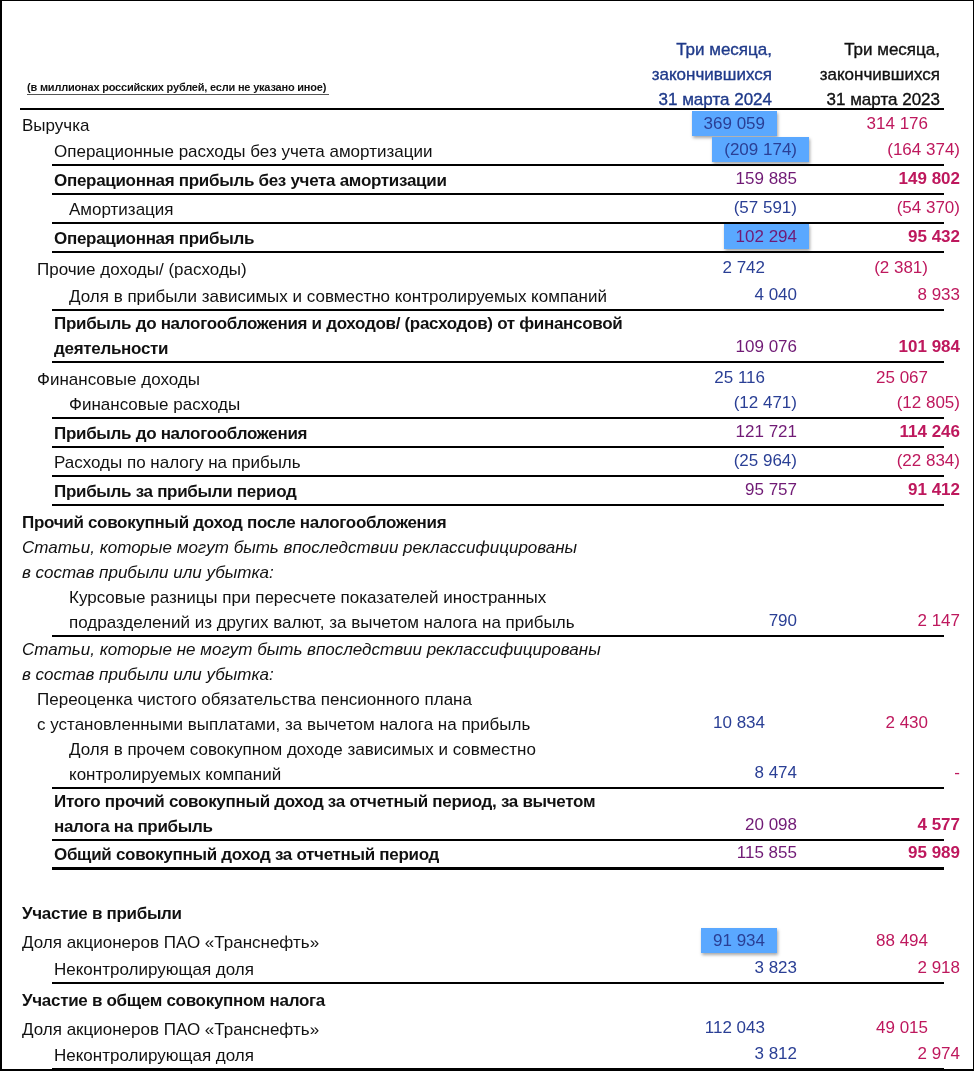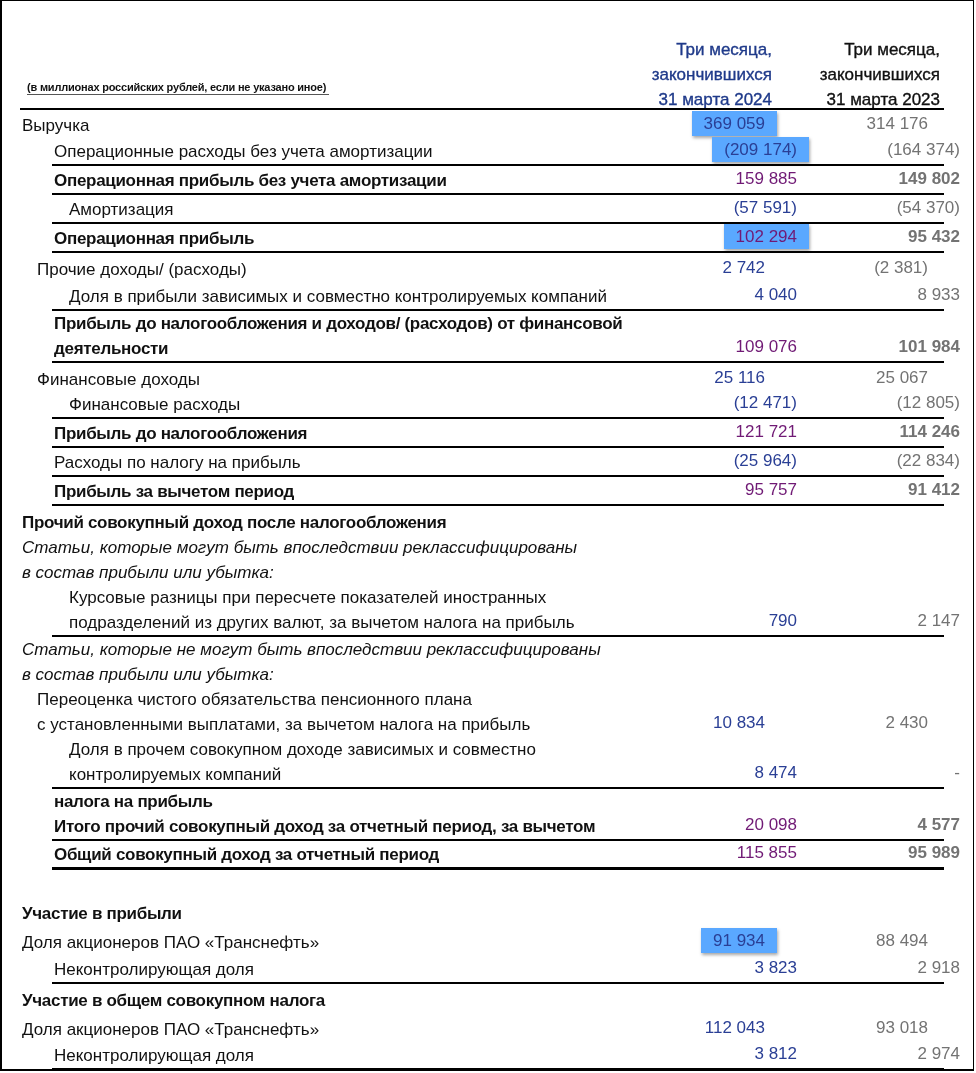--- a/index.html
+++ b/index.html
@@ -27,21 +27,21 @@
   .colhead.c1 { left: 592px; color: #1f3a8a; font-weight: normal; -webkit-text-stroke: 0.35px #1f3a8a; }
   .colhead.c2 { left: 760px; color: #111; font-weight: normal; -webkit-text-stroke: 0.35px #111; }
   .hdr-rule { position: absolute; left: 0; right: 0; top: 108px; border-top: 2px solid #000; }
 
   .row { position: relative; display: flex; align-items: flex-end; font-size: 17px; line-height: 25px; min-height: 29px; box-sizing: border-box; }
   .row.rule { border-bottom: 2px solid #000; margin-left: 32px; }
   .row .lbl { flex: 1; padding-left: 2px; }
   .row.indent .lbl { padding-left: 17px; }
   .row .v1, .row .v2 { text-align: right; white-space: nowrap; }
   .row .v1 { width: 757px; position: absolute; left: 0; bottom: 2px; color: #2a3f95; pointer-events: auto; }
-  .row .v2 { width: 920px; position: absolute; left: 0; bottom: 2px; color: #737373; }
+  .row .v2 { width: 920px; position: absolute; left: 0; bottom: 2px; color: #be185d; }
   .row .v1 span, .row .v2 span { display: inline-block; padding: 0 12px; }
   .row.bold .lbl { font-weight: bold; letter-spacing: -0.3px; }
   .row.bold .v1 span { font-weight: normal; color: #701a75; }
   .row.bold .v2 span { font-weight: bold; }
   .row.italic .lbl { font-style: italic; }
   .row.section .lbl { font-weight: bold; letter-spacing: -0.3px; }
   .hl { background: #5aa8ff; box-shadow: 1px 2px 3px rgba(0,0,0,0.35); }
   .lbl-wrap { display: block; }
   .spacer { height: 30px; }
 </style>
@@ -135,21 +135,21 @@
     <div class="v2"><span>114 246</span></div>
   </div>
 
   <div class="row rule">
     <div class="lbl">Расходы по налогу на прибыль</div>
     <div class="v1"><span>(25 964)</span></div>
     <div class="v2"><span>(22 834)</span></div>
   </div>
 
   <div class="row bold rule">
-    <div class="lbl">Прибыль за вычетом период</div>
+    <div class="lbl">Прибыль за прибыли период</div>
     <div class="v1"><span>95 757</span></div>
     <div class="v2"><span>91 412</span></div>
   </div>
 
   <div class="row section">
     <div class="lbl">Прочий совокупный доход после налогообложения</div>
   </div>
 
   <div class="row italic">
     <div class="lbl">
@@ -187,22 +187,22 @@
     <div class="lbl">
       <span class="lbl-wrap">Доля в прочем совокупном доходе зависимых и совместно</span>
       <span class="lbl-wrap">контролируемых компаний</span>
     </div>
     <div class="v1"><span>8 474</span></div>
     <div class="v2"><span>-</span></div>
   </div>
 
   <div class="row bold rule">
     <div class="lbl">
+      <span class="lbl-wrap">Итого прочий совокупный доход за отчетный период, за вычетом</span>
       <span class="lbl-wrap">налога на прибыль</span>
-      <span class="lbl-wrap">Итого прочий совокупный доход за отчетный период, за вычетом</span>
     </div>
     <div class="v1"><span>20 098</span></div>
     <div class="v2"><span>4 577</span></div>
   </div>
 
   <div class="row bold rule" style="border-bottom-width:3px;">
     <div class="lbl">Общий совокупный доход за отчетный период</div>
     <div class="v1"><span>115 855</span></div>
     <div class="v2"><span>95 989</span></div>
   </div>
@@ -225,21 +225,21 @@
     <div class="v2"><span>2 918</span></div>
   </div>
 
   <div class="row section">
     <div class="lbl">Участие в общем совокупном налога</div>
   </div>
 
   <div class="row">
     <div class="lbl">Доля акционеров ПАО «Транснефть»</div>
     <div class="v1"><span>112 043</span></div>
-    <div class="v2"><span>93 018</span></div>
+    <div class="v2"><span>49 015</span></div>
   </div>
 
   <div class="row rule" style="border-bottom-width:3px;">
     <div class="lbl">Неконтролирующая доля</div>
     <div class="v1"><span>3 812</span></div>
     <div class="v2"><span>2 974</span></div>
   </div>
 </div>
 
 </body></html>

